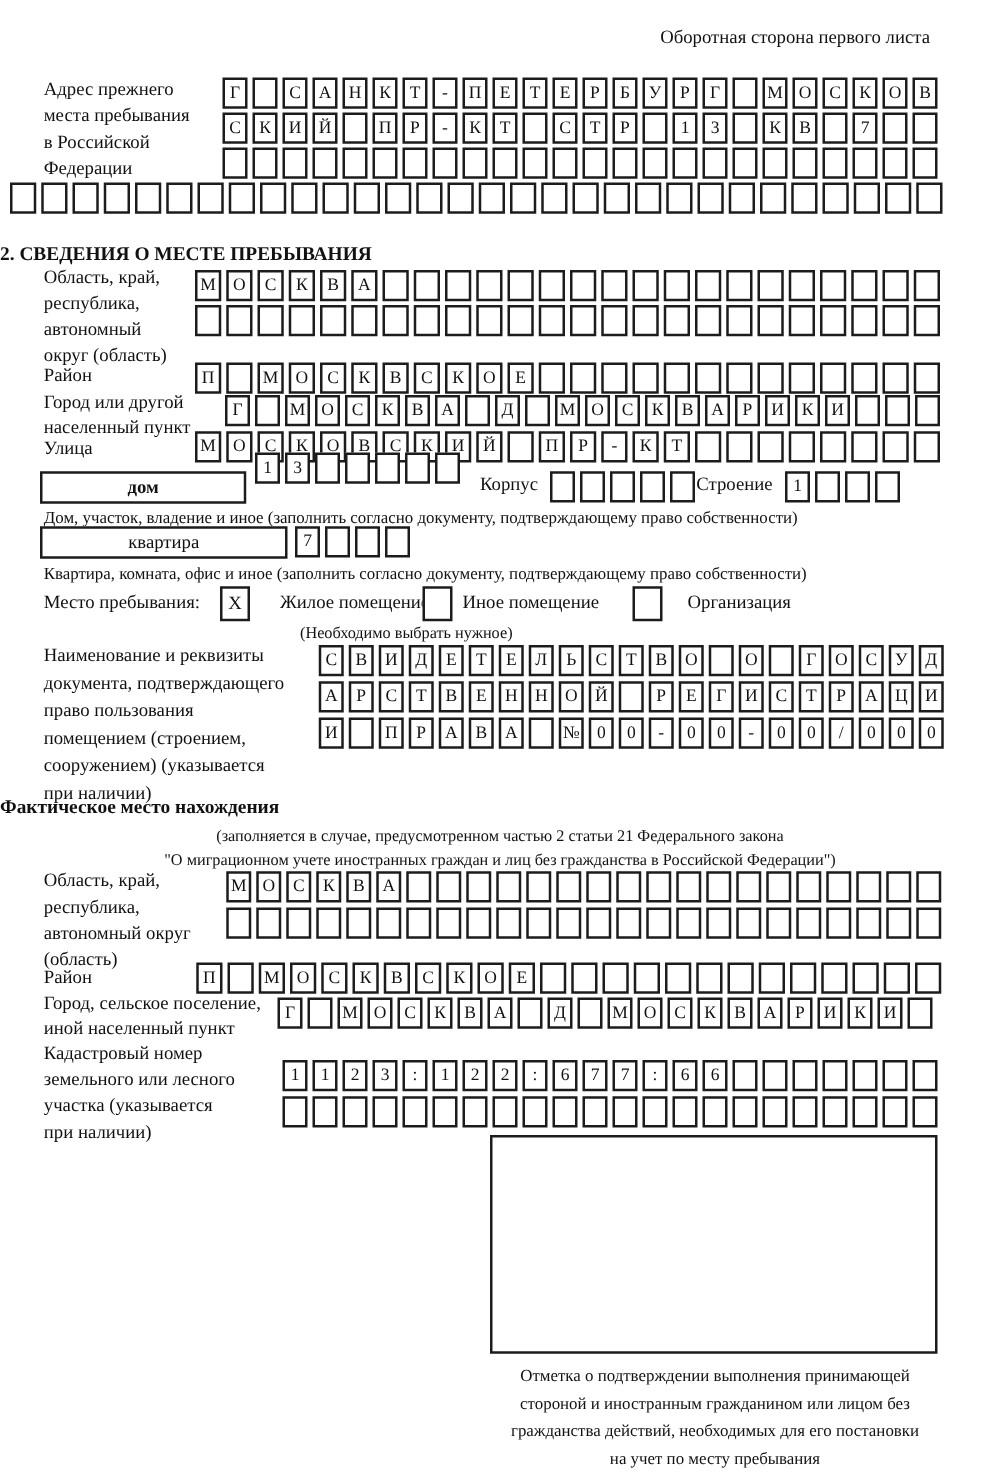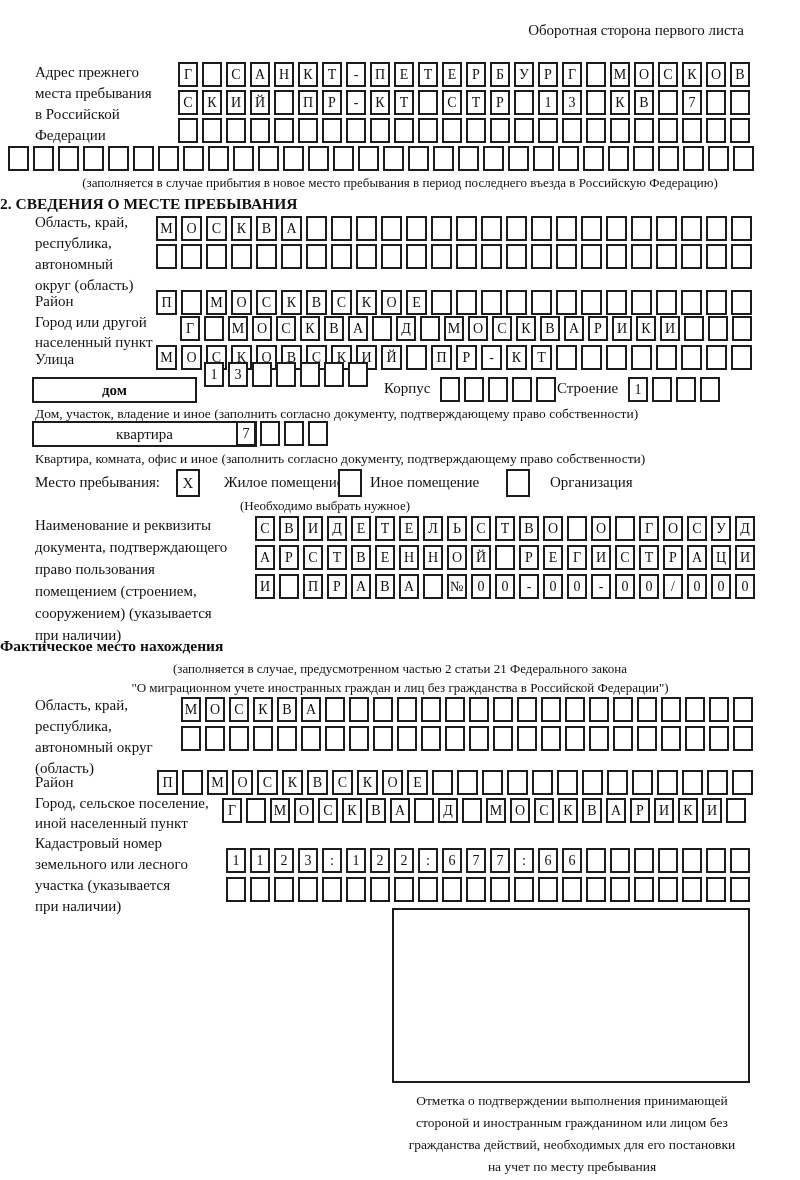--- a/index.html
+++ b/index.html
@@ -29,21 +29,20 @@
   <div class="abs" style="top:22px; right:56px; font-size:15px;">Оборотная сторона первого листа</div>
 
   <div class="abs lbl" style="top:62px; left:35px;">Адрес прежнего
 места пребывания
 в Российской
 Федерации</div>
   <div class="row" style="top:62px; left:178px;"><span class="cell">Г</span><span class="cell"></span><span class="cell">С</span><span class="cell">А</span><span class="cell">Н</span><span class="cell">К</span><span class="cell">Т</span><span class="cell">-</span><span class="cell">П</span><span class="cell">Е</span><span class="cell">Т</span><span class="cell">Е</span><span class="cell">Р</span><span class="cell">Б</span><span class="cell">У</span><span class="cell">Р</span><span class="cell">Г</span><span class="cell"></span><span class="cell">М</span><span class="cell">О</span><span class="cell">С</span><span class="cell">К</span><span class="cell">О</span><span class="cell">В</span></div>
   <div class="row" style="top:90px; left:178px;"><span class="cell">С</span><span class="cell">К</span><span class="cell">И</span><span class="cell">Й</span><span class="cell"></span><span class="cell">П</span><span class="cell">Р</span><span class="cell">-</span><span class="cell">К</span><span class="cell">Т</span><span class="cell"></span><span class="cell">С</span><span class="cell">Т</span><span class="cell">Р</span><span class="cell"></span><span class="cell">1</span><span class="cell">3</span><span class="cell"></span><span class="cell">К</span><span class="cell">В</span><span class="cell"></span><span class="cell">7</span><span class="cell"></span><span class="cell"></span></div>
   <div class="row" style="top:118px; left:178px;"><span class="cell"></span><span class="cell"></span><span class="cell"></span><span class="cell"></span><span class="cell"></span><span class="cell"></span><span class="cell"></span><span class="cell"></span><span class="cell"></span><span class="cell"></span><span class="cell"></span><span class="cell"></span><span class="cell"></span><span class="cell"></span><span class="cell"></span><span class="cell"></span><span class="cell"></span><span class="cell"></span><span class="cell"></span><span class="cell"></span><span class="cell"></span><span class="cell"></span><span class="cell"></span><span class="cell"></span></div>
   <div class="row p25" style="top:146px; left:8px;"><span class="cell"></span><span class="cell"></span><span class="cell"></span><span class="cell"></span><span class="cell"></span><span class="cell"></span><span class="cell"></span><span class="cell"></span><span class="cell"></span><span class="cell"></span><span class="cell"></span><span class="cell"></span><span class="cell"></span><span class="cell"></span><span class="cell"></span><span class="cell"></span><span class="cell"></span><span class="cell"></span><span class="cell"></span><span class="cell"></span><span class="cell"></span><span class="cell"></span><span class="cell"></span><span class="cell"></span><span class="cell"></span><span class="cell"></span><span class="cell"></span><span class="cell"></span><span class="cell"></span><span class="cell"></span></div>
-  <div class="abs cap center" style="top:174px; left:0; width:800px;">(заполняется в случае прибытия в новое место пребывания в период последнего въезда в Российскую Федерацию)</div>
 
   <div class="abs hdg" style="top:195px; left:0;">2. СВЕДЕНИЯ О МЕСТЕ ПРЕБЫВАНИЯ</div>
 
   <div class="abs lbl" style="top:212px; left:35px;">Область, край,
 республика,
 автономный
 округ (область)</div>
   <div class="row p25" style="top:216px; left:156px;"><span class="cell">М</span><span class="cell">О</span><span class="cell">С</span><span class="cell">К</span><span class="cell">В</span><span class="cell">А</span><span class="cell"></span><span class="cell"></span><span class="cell"></span><span class="cell"></span><span class="cell"></span><span class="cell"></span><span class="cell"></span><span class="cell"></span><span class="cell"></span><span class="cell"></span><span class="cell"></span><span class="cell"></span><span class="cell"></span><span class="cell"></span><span class="cell"></span><span class="cell"></span><span class="cell"></span><span class="cell"></span></div>
   <div class="row p25" style="top:244px; left:156px;"><span class="cell"></span><span class="cell"></span><span class="cell"></span><span class="cell"></span><span class="cell"></span><span class="cell"></span><span class="cell"></span><span class="cell"></span><span class="cell"></span><span class="cell"></span><span class="cell"></span><span class="cell"></span><span class="cell"></span><span class="cell"></span><span class="cell"></span><span class="cell"></span><span class="cell"></span><span class="cell"></span><span class="cell"></span><span class="cell"></span><span class="cell"></span><span class="cell"></span><span class="cell"></span><span class="cell"></span></div>
 
@@ -58,21 +57,21 @@
   <div class="row p25" style="top:345px; left:156px;"><span class="cell">М</span><span class="cell">О</span><span class="cell">С</span><span class="cell">К</span><span class="cell">О</span><span class="cell">В</span><span class="cell">С</span><span class="cell">К</span><span class="cell">И</span><span class="cell">Й</span><span class="cell"></span><span class="cell">П</span><span class="cell">Р</span><span class="cell">-</span><span class="cell">К</span><span class="cell">Т</span><span class="cell"></span><span class="cell"></span><span class="cell"></span><span class="cell"></span><span class="cell"></span><span class="cell"></span><span class="cell"></span><span class="cell"></span></div>
 
   <div class="widebox" style="top:377px; left:32px; width:165px;font-weight:bold;">дом</div>
   <div class="row" style="top:362px; left:204px;"><span class="cell">1</span><span class="cell">3</span><span class="cell"></span><span class="cell"></span><span class="cell"></span><span class="cell"></span><span class="cell"></span></div>
   <div class="abs" style="top:380px; left:384px; font-size:15px;">Корпус</div>
   <div class="row" style="top:377px; left:440px;"><span class="cell"></span><span class="cell"></span><span class="cell"></span><span class="cell"></span><span class="cell"></span></div>
   <div class="abs" style="top:380px; left:557px; font-size:15px;">Строение</div>
   <div class="row" style="top:377px; left:628px;"><span class="cell">1</span><span class="cell"></span><span class="cell"></span><span class="cell"></span></div>
   <div class="abs cap" style="top:405px; left:35px; font-size:13.5px;">Дом, участок, владение и иное (заполнить согласно документу, подтверждающему право собственности)</div>
 
-  <div class="widebox" style="top:421px; left:32px; width:225px;">квартира</div>
+  <div class="widebox" style="top:421px; left:32px; width:198px;">квартира</div>
   <div class="row" style="top:421px; left:236px;"><span class="cell">7</span><span class="cell"></span><span class="cell"></span><span class="cell"></span></div>
   <div class="abs cap" style="top:450px; left:35px; font-size:13.5px;">Квартира, комната, офис и иное (заполнить согласно документу, подтверждающему право собственности)</div>
 
   <div class="abs" style="top:474px; left:35px; font-size:15px;">Место пребывания:</div>
   <div class="checkbox" style="top:469px; left:176px;">X</div>
   <div class="abs" style="top:474px; left:224px; font-size:15px;">Жилое помещение</div>
   <div class="checkbox" style="top:469px; left:338px;"></div>
   <div class="abs" style="top:474px; left:370px; font-size:15px;">Иное помещение</div>
   <div class="checkbox" style="top:469px; left:506px;"></div>
   <div class="abs" style="top:474px; left:550px; font-size:15px;">Организация</div>

